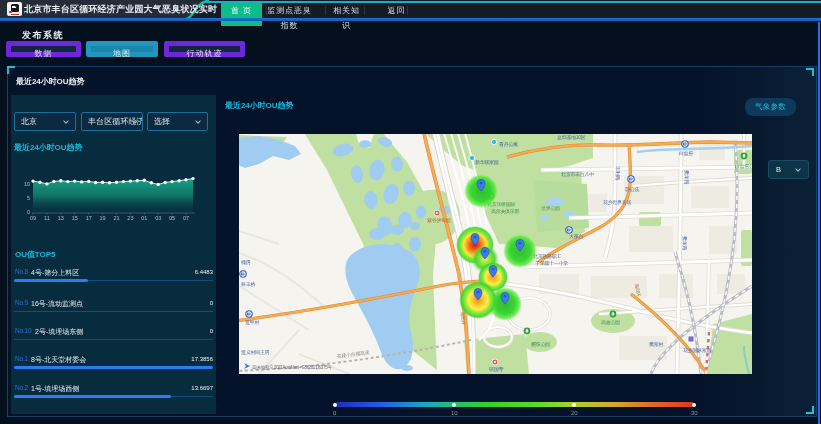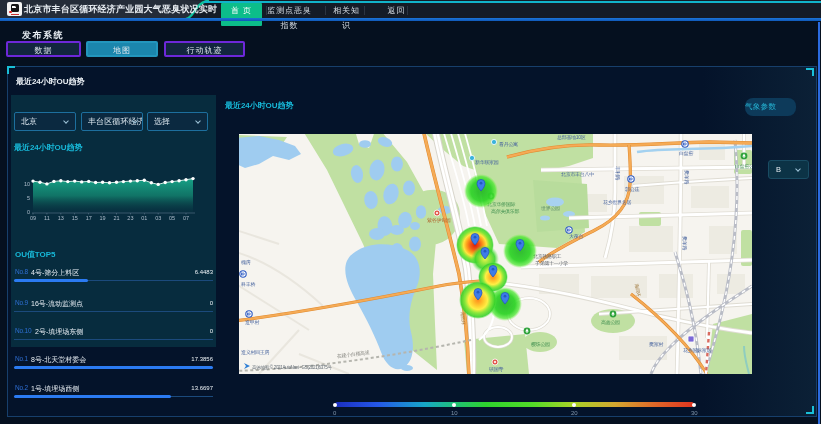--- a/index.html
+++ b/index.html
@@ -14,45 +14,45 @@
 #logo .g{position:absolute;left:3.5px;top:1.5px;width:8px;height:8px;background:#151515;border-radius:1.5px}
 #logo .g i{position:absolute;left:1.5px;top:2px;width:3.5px;height:2.5px;background:#fff;border-radius:0 1.5px 0 0}
 #logo .r{position:absolute;left:2px;top:8.5px;width:2.5px;height:2.5px;background:#d22;border-radius:50%}
 #logo .t{position:absolute;left:3.5px;top:11.5px;width:8px;height:1px;background:#c33}
 #title{position:absolute;left:24px;top:3px;width:170px;color:#e8edf2;font-size:9px;font-weight:bold;letter-spacing:0.2px;white-space:nowrap}
 .nav{position:absolute;top:3px;height:23px;line-height:15px;color:#d7dee6;font-size:8px;text-align:center;letter-spacing:0.9px}
 #nv1{left:221px;width:41px;background:#0cbd8a;border-radius:1px;color:#fff}
 .nsep{position:absolute;top:6px;width:1px;height:9px;background:#2c3542}
 
 #sysname{left:22px;top:29px;color:#e6ecf2;font-size:9px;font-weight:bold;letter-spacing:1.5px}
-.tab{top:41px;height:16px;line-height:16px;text-align:center;font-size:8px;color:#dfe7ee;background:#12263e;border:2px solid #6d28d9;border-radius:2px;letter-spacing:1px}
+.tab{top:41px;height:16px;line-height:16px;text-align:center;font-size:8px;color:#dfe7ee;background:#12263e;border:5px solid #6d28d9;border-radius:2px;letter-spacing:1px}
 #tab2{background:#1b86ad;border-color:#2396bd}
 
 #panel{left:7px;top:66px;width:810px;height:351px;border:1px solid #173f6b;background:linear-gradient(90deg,#04132a 0%,#04132a 86%,#0b2036 99.6%)}
 #redge{left:818px;top:22px;width:2px;height:402px;background:#2b6be0}
 .corner{position:absolute;width:8px;height:8px}
 .corner i,.corner b{position:absolute;background:#19c0d8}
 .corner .h{width:8px;height:2px}
 .corner .v{width:2px;height:8px}
 #ptitle{left:8px;top:9px;color:#e9eef3;font-size:8px;font-weight:bold;letter-spacing:-0.05px}
 
-#lpan{left:3px;top:28px;width:205px;height:252px;background:#072c3e}
+#lpan{left:3px;top:28px;width:205px;height:319px;background:#072c3e}
 .dd{position:absolute;top:17px;height:19px;border:1px solid #1d6f9e;border-radius:2px;background:#0b2940;color:#e2ecf3;font-size:8px;line-height:17px;padding-left:6px;letter-spacing:0.1px;white-space:nowrap;overflow:hidden}
 .chev{position:absolute;top:6px;width:4px;height:4px;border-right:1px solid #9fc3d8;border-bottom:1px solid #9fc3d8;transform:rotate(45deg)}
 .tlab{position:absolute;color:#17b8d8;font-size:8px;letter-spacing:-0.05px;font-weight:bold}
 
 .rk{position:absolute;left:0;width:202px;height:29px}
 .rk .no{position:absolute;left:4px;top:0;color:#2e6fd4;font-size:6.5px;letter-spacing:-0.2px}
 .rk .nm{position:absolute;left:20px;top:0;color:#e8eef4;font-size:7px;letter-spacing:0}
 .rk .vl{position:absolute;right:0;top:0.5px;color:#eef3f7;font-size:6px}
 .rk .tr{position:absolute;left:3px;right:0;top:12px;height:1px;background:#1b4a7c}
 .rk .fl{position:absolute;left:3px;top:10.5px;height:3.5px;background:#2b7bf2;border-radius:2px}
 
 #btn1{left:656px;top:31px;width:79px;height:18px;background:linear-gradient(#2196c4,#10618b);border-radius:8px;color:#fff;font-size:7.5px;line-height:18px;text-align:center;letter-spacing:0.3px}
-#btn2{left:737px;top:31px;width:51px;height:18px;background:#0d3a5a;border-radius:8px;color:#25b5d5;font-size:7.5px;line-height:18px;letter-spacing:0.3px}
+#btn2{left:737px;top:31px;width:51px;height:18px;background:#0d3a5a;border-radius:8px;color:#25b5d5;font-size:7.5px;line-height:18px;text-align:center;letter-spacing:0.3px}
 #rdd{left:760px;top:93px;width:41px;height:19px;background:#0c3346;border:1px solid #194c63;border-radius:3px;color:#e8eef2;font-size:7.5px;line-height:17px;padding-left:7px}
 #map{left:231px;top:67px;width:513px;height:240px;background:#f6f4ef}
 
 #lgbar{left:327px;top:335px;width:359px;height:5px;border-radius:3px;background:linear-gradient(90deg,#1b2ec0 0%,#2558e8 12%,#17a8c8 25%,#1fc07a 33%,#2ed32e 42%,#52dc28 55%,#a8d428 66%,#d4a830 78%,#e06828 89%,#e03420 100%)}
 .ldot{position:absolute;top:336px;width:4px;height:4px;border-radius:50%;background:#fff}
 .llab{position:absolute;top:343px;color:#8195ab;font-size:6px}
 </style></head>
 <body>
 <div id="stage">
 

